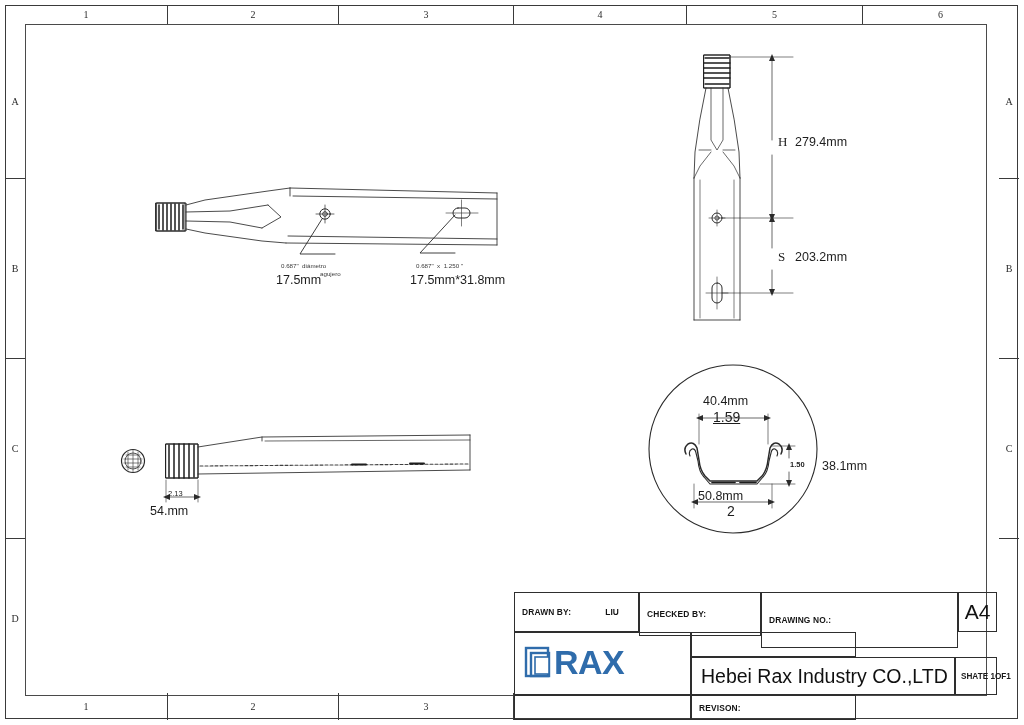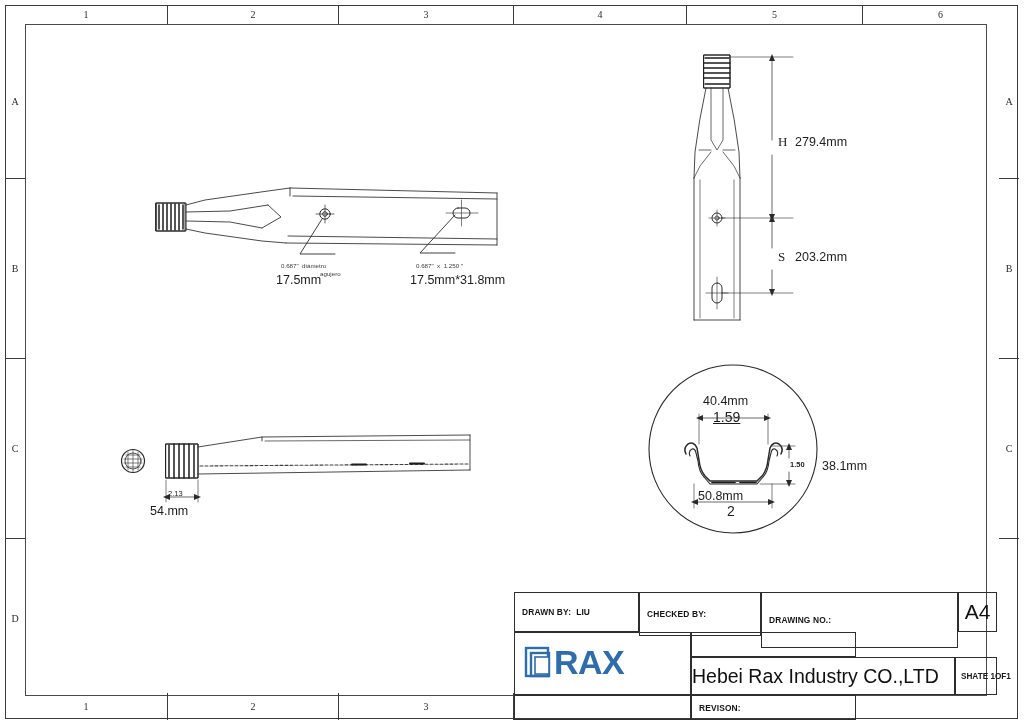--- a/index.html
+++ b/index.html
@@ -28,26 +28,26 @@
   .ink{position:absolute;left:0;top:0;width:1024px;height:725px;
        pointer-events:none;}
 
   
   .dimtxt{position:absolute;white-space:pre;color:#1d1d1d;}
   .dim-lg{font-size:12.5px;font-family:"Liberation Sans",sans-serif;}
   .dim-sm{font-size:6.2px;font-family:"Liberation Sans",sans-serif;color:#3a3a3a;}
   .dim-xs{font-size:7.5px;font-family:"Liberation Sans",sans-serif;}
   .dim-hs{font-size:13px;font-family:"Liberation Serif",serif;letter-spacing:.3px;}
   .tb-cell{position:absolute;box-sizing:border-box;border:1.2px solid #2e2e2e;
-           display:flex;align-items:center;}
+           display:flex;align-items:center;gap:29px;}
   .tb-lbl{font-size:8.4px;font-weight:bold;letter-spacing:.15px;
           padding-left:7px;color:#141414;white-space:pre;}
   .tb-a4{font-size:21px;font-family:"Liberation Sans",sans-serif;
          width:100%;text-align:center;justify-content:center;color:#111;}
-  .tb-company{font-size:19.5px;color:#101010;white-space:nowrap;text-align:right;}
+  .tb-company{font-size:19.5px;padding-left:9px;color:#101010;white-space:nowrap;text-align:right;}
   .tb-sheet{font-size:8.2px;font-weight:bold;padding-left:5px;white-space:pre;}
 
   .logo{position:absolute;display:flex;align-items:center;}
   .logo-txt{font-size:34px;font-weight:bold;color:#2f6cab;
             font-family:"Liberation Sans",sans-serif;letter-spacing:-0.5px;
             line-height:1;}
 </style>
 </head>
 <body>
 

